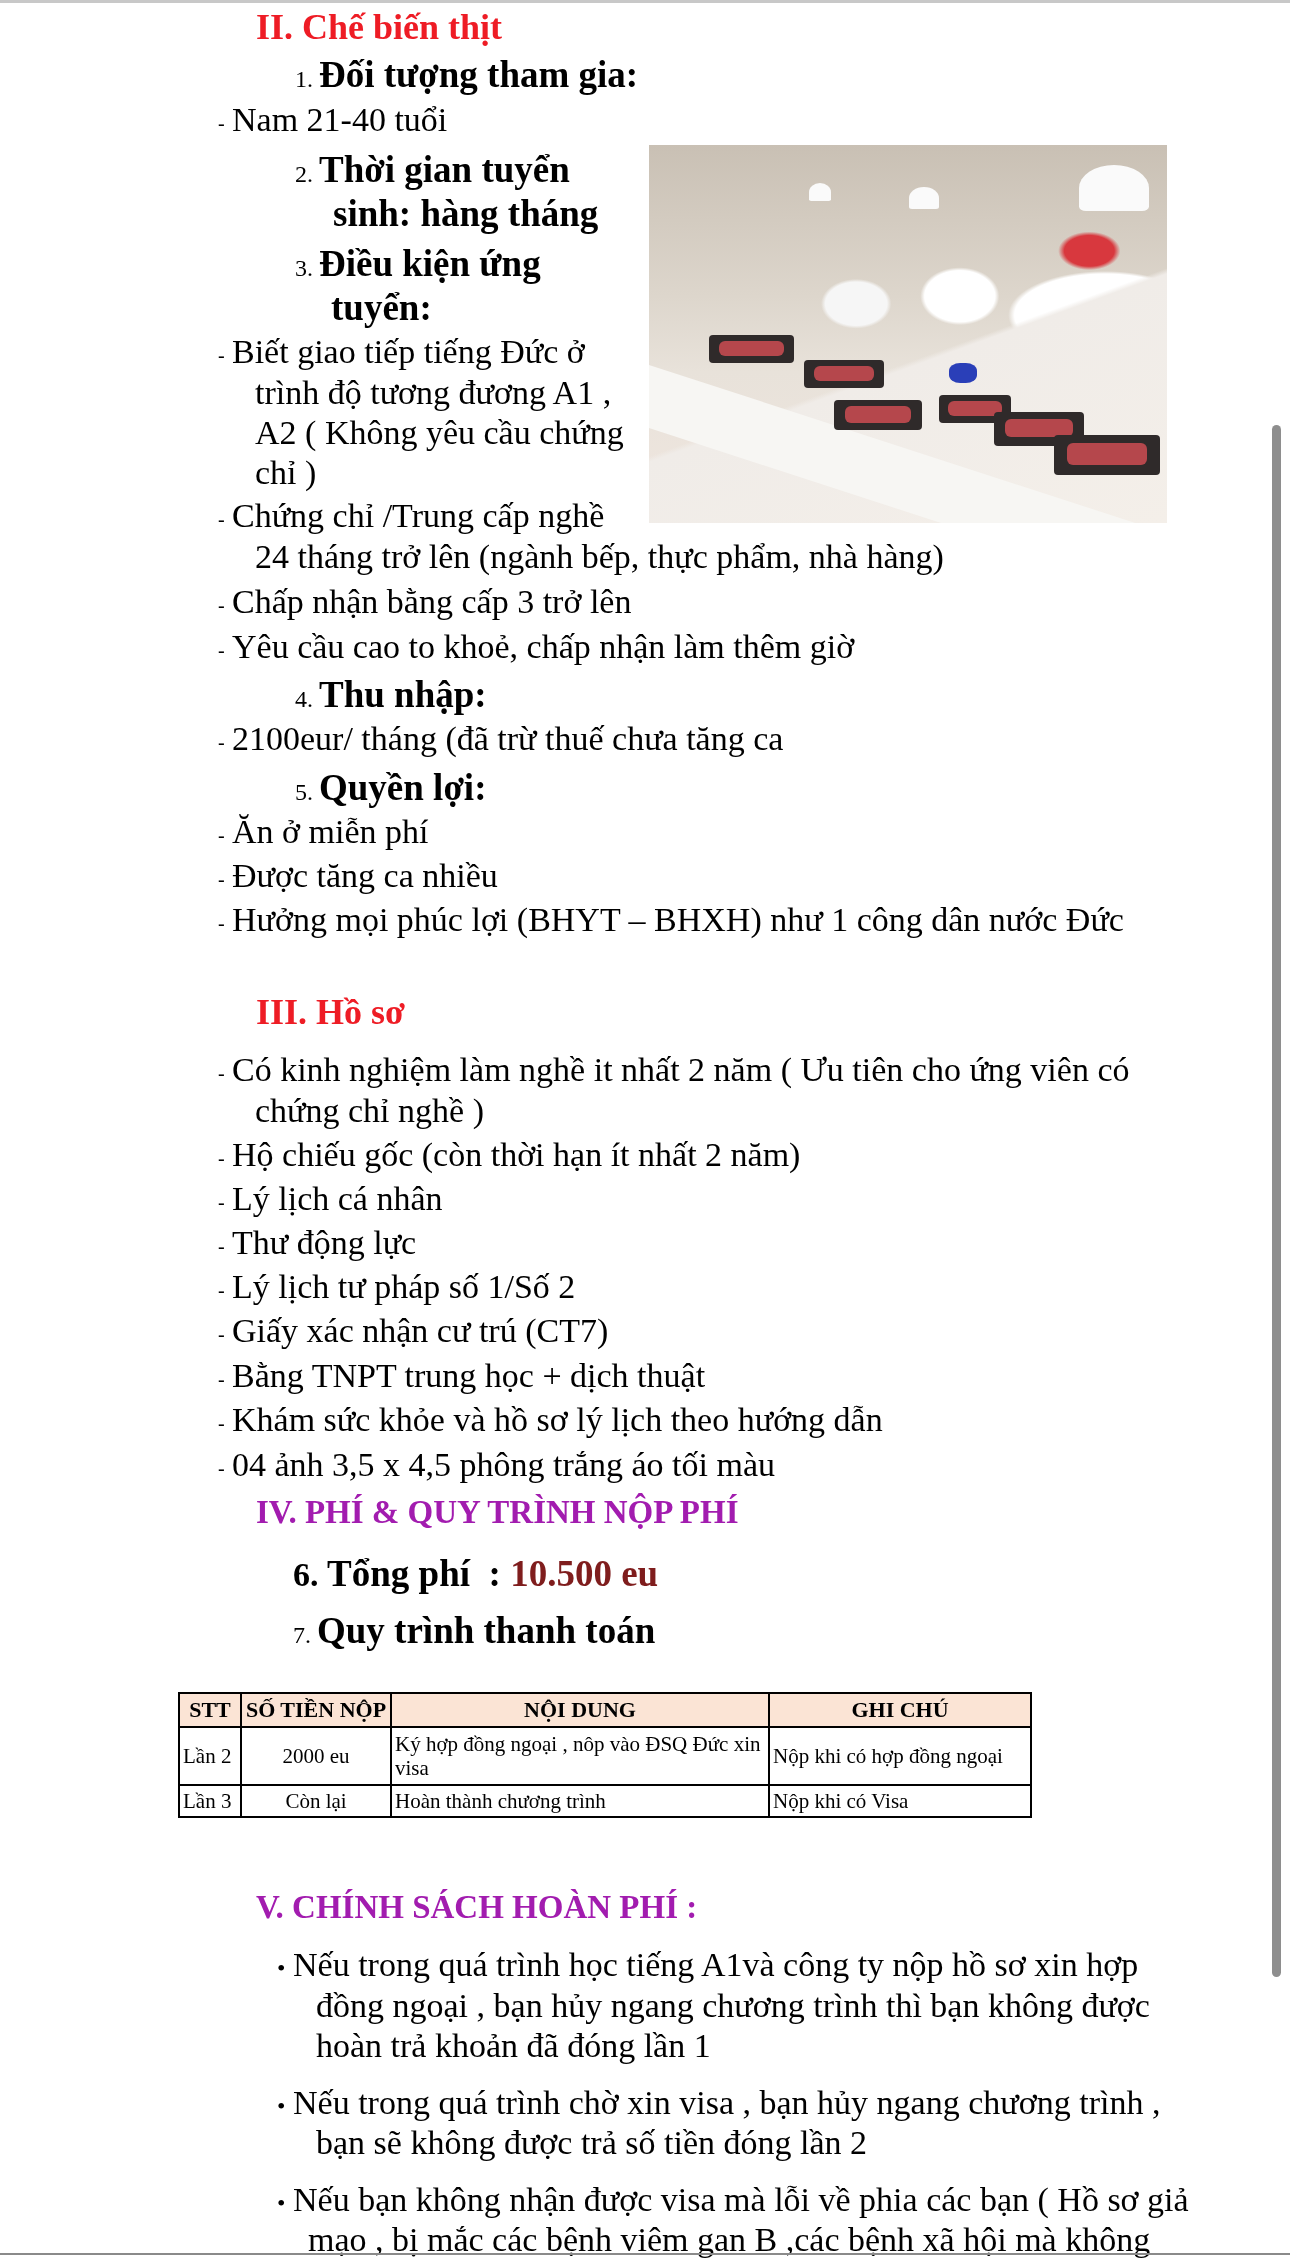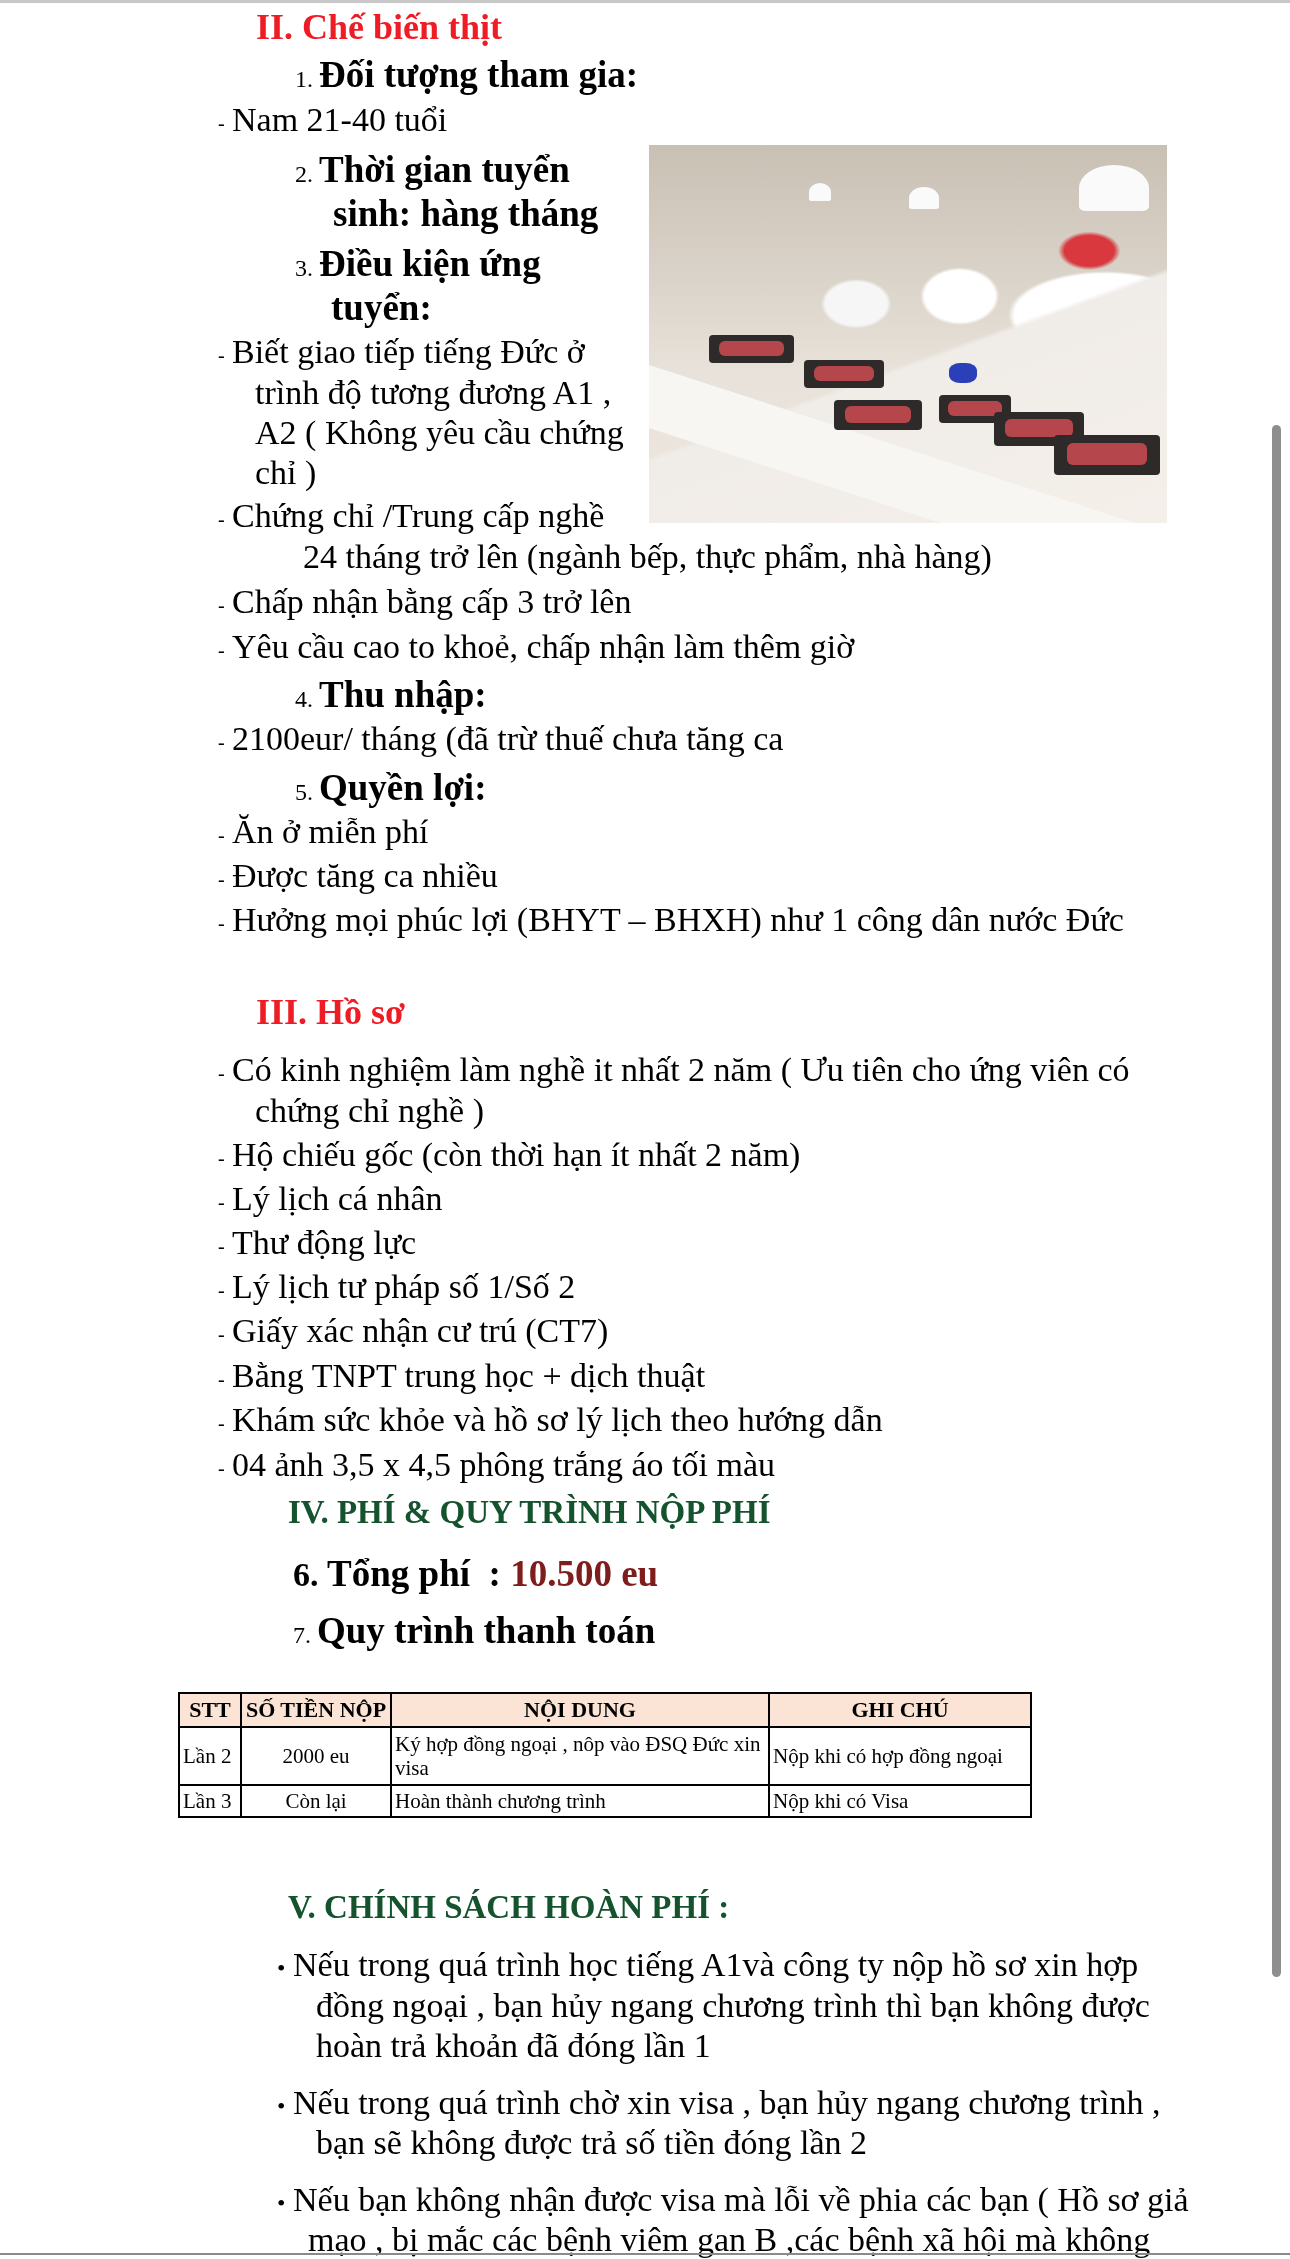--- a/index.html
+++ b/index.html
@@ -5,21 +5,21 @@
   html, body { margin:0; padding:0; }
   body {
     width:1290px; height:2259px; position:relative; overflow:hidden;
     background:#ffffff; color:#000;
     font-family:"Liberation Serif", serif;
   }
   .edge-top { position:absolute; left:0; top:0; width:1290px; height:3px; background:#c8c8c8; }
   .edge-bottom { position:absolute; left:0; top:2253px; width:1290px; height:2px; background:#8a8a8a; }
   .abs { position:absolute; white-space:nowrap; line-height:1; }
   .red-h { color:#ee1c25; font-weight:bold; font-size:36px; }
-  .red-caps { color:#14532d; font-weight:bold; font-size:33px;margin-left:32px; }
+  .red-caps { color:#a21caf; font-weight:bold; font-size:33px; }
   .num-h { font-size:37px; font-weight:bold; }
   .num-h .n { font-size:24px; font-weight:normal; margin-right:6px; }
   .num-h .plain { font-weight:bold; }
   .line { font-size:34px; }
   .line .dash { font-size:20px; display:inline-block; width:14px; vertical-align:middle; }
   .bul { font-size:34px;margin-left:44px; }
   .bul .dot { font-size:24px; display:inline-block; width:16px; vertical-align:middle; }
   .photo {
     position:absolute; left:649px; top:145px; width:518px; height:378px;
     background:
@@ -74,21 +74,21 @@
 <div class="abs line" style="left:218px; top:335px;">
   <span class="dash">-</span><span>Biết giao tiếp tiếng Đức ở</span>
 </div>
 <div class="abs line" style="left:255px; top:376px;">trình độ tương đương A1 ,</div>
 <div class="abs line" style="left:255px; top:416px;">A2 ( Không yêu cầu chứng</div>
 <div class="abs line" style="left:255px; top:456px;">chỉ )</div>
 
 <div class="abs line" style="left:218px; top:499px;">
   <span class="dash">-</span><span>Chứng chỉ /Trung cấp nghề</span>
 </div>
-<div class="abs line" style="left:255px; top:540px;margin-left:48px;">24 tháng trở lên (ngành bếp, thực phẩm, nhà hàng)</div>
+<div class="abs line" style="left:255px; top:540px;">24 tháng trở lên (ngành bếp, thực phẩm, nhà hàng)</div>
 <div class="abs line" style="left:218px; top:585px;">
   <span class="dash">-</span><span>Chấp nhận bằng cấp 3 trở lên</span>
 </div>
 <div class="abs line" style="left:218px; top:630px;">
   <span class="dash">-</span><span>Yêu cầu cao to khoẻ, chấp nhận làm thêm giờ</span>
 </div>
 
 <div class="abs num-h" style="left:295px; top:676px;">
   <span class="n">4.</span><span>Thu nhập:</span>
 </div>

